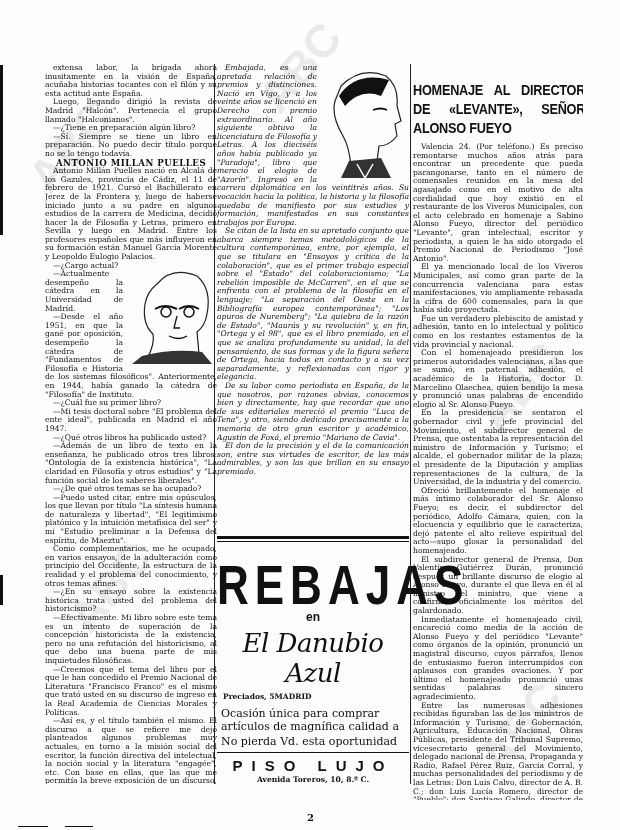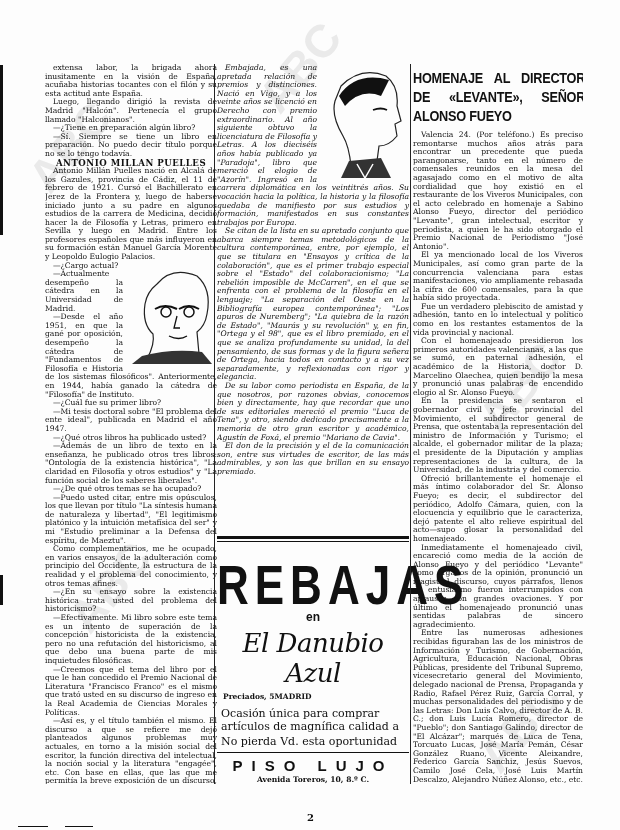--- a/index.html
+++ b/index.html
@@ -5,21 +5,21 @@
   html, body { margin:0; padding:0; background:#fff; }
   body { width:620px; height:830px; position:relative; overflow:hidden; font-family:"DejaVu Serif", serif; color:#111; }
   .page { position:absolute; left:0; top:0; width:620px; height:830px; background:#fdfdfd; }
   .left-bar { position:absolute; left:0; top:65px; width:3px; height:170px; background:#111; }
   .left-bar2 { position:absolute; left:0; top:575px; width:3px; height:30px; background:#111; }
   .header { position:absolute; left:110px; top:50px; width:410px; font-size:9px; font-weight:bold; letter-spacing:0.6px; white-space:nowrap; text-decoration:underline; }
   .col { position:absolute; font-size:7.6px; line-height:8.6px; text-align:justify; overflow:hidden; }
   .col p { margin:0 0 0 0; text-indent:8px; }
   .col1 { left:45px; top:64px; width:172px; height:720px; }
   .col2 { left:217px; top:64px; width:192px; height:470px; font-style:italic; }
-  .col3 { left:413px; top:68px; width:170px; height:720px; }
+  .col3 { left:413px; top:80px; width:170px; height:720px; }
   .vline { position:absolute; width:1px; background:#222; }
   .subhead { text-align:center; font-weight:bold; font-size:8.6px; letter-spacing:0.5px; margin:3px 0; text-indent:0 !important; }
   .headline { font-family:"Liberation Sans", sans-serif; font-weight:bold; font-size:15.5px; line-height:19px; letter-spacing:-0.3px; transform:scaleX(0.82); transform-origin:left top; width:210px; margin-bottom:6px; }
   .portrait { float:right; width:90px; height:100px; margin:2px 0 2px 4px; }
   .portrait2 { float:right; width:88px; height:112px; margin:2px 0 2px 4px; }
   .ad { position:absolute; left:217px; top:536px; width:192px; height:245px; }
   .ad-rule { height:3px; background:#111; margin-bottom:2px; }
   .ad-rule2 { height:1px; background:#111; }
   .ad-title { font-family:"Liberation Sans", sans-serif; font-weight:bold; font-size:44px; letter-spacing:6px; text-align:center; margin-top:18px; transform:scaleY(1.25); }
   .ad-en { font-family:"Liberation Sans", sans-serif; font-weight:bold; font-size:12px; text-align:center; margin-top:0; }
@@ -119,20 +119,21 @@
   <div class="vline" style="left:410px;top:64px;height:720px;"></div>
 
   <div class="col col3">
     <div class="headline">HOMENAJE AL DIRECTOR DE «LEVANTE», SEÑOR ALONSO FUEYO</div>
     <p>Valencia 24. (Por teléfono.) Es preciso remontarse muchos años atrás para encontrar un precedente que pueda parangonarse, tanto en el número de comensales reunidos en la mesa del agasajado como en el motivo de alta cordialidad que hoy existió en el restaurante de los Viveros Municipales, con el acto celebrado en homenaje a Sabino Alonso Fueyo, director del periódico "Levante", gran intelectual, escritor y periodista, a quien le ha sido otorgado el Premio Nacional de Periodismo "José Antonio".</p>
     <p>El ya mencionado local de los Viveros Municipales, así como gran parte de la concurrencia valenciana para estas manifestaciones, vio ampliamente rebasada la cifra de 600 comensales, para la que había sido proyectada.</p>
     <p>Fue un verdadero plebiscito de amistad y adhesión, tanto en lo intelectual y político como en los restantes estamentos de la vida provincial y nacional.</p>
     <p>Con el homenajeado presidieron los primeros autoridades valencianas, a las que se sumó, en paternal adhesión, el académico de la Historia, doctor D. Marcelino Olaechea, quien bendijo la mesa y pronunció unas palabras de encendido elogio al Sr. Alonso Fueyo.</p>
     <p>En la presidencia se sentaron el gobernador civil y jefe provincial del Movimiento, el subdirector general de Prensa, que ostentaba la representación del ministro de Información y Turismo; el alcalde, el gobernador militar de la plaza; el presidente de la Diputación y amplias representaciones de la cultura, de la Universidad, de la industria y del comercio.</p>
     <p>Ofreció brillantemente el homenaje el más íntimo colaborador del Sr. Alonso Fueyo; es decir, el subdirector del periódico, Adolfo Cámara, quien, con la elocuencia y equilibrio que le caracteriza, dejó patente el alto relieve espiritual del acto—supo glosar la personalidad del homenajeado.</p>
+    <p>El subdirector general de Prensa, Don Valentín Gutiérrez Durán, pronunció después un brillante discurso de elogio al Alonso Fueyo, durante el que lleva en él al ministro del ministro, que viene a confirmar oficialmente los méritos del galardonado.</p>
     <p>Inmediatamente el homenajeado civil, encareció como media de la acción de Alonso Fueyo y del periódico "Levante" como órganos de la opinión, pronunció un magistral discurso, cuyos párrafos, llenos de entusiasmo fueron interrumpidos con aplausos con grandes ovaciones. Y por último el homenajeado pronunció unas sentidas palabras de sincero agradecimiento.</p>
     <p>Entre las numerosas adhesiones recibidas figuraban las de los ministros de Información y Turismo, de Gobernación, Agricultura, Educación Nacional, Obras Públicas, presidente del Tribunal Supremo, vicesecretario general del Movimiento, delegado nacional de Prensa, Propaganda y Radio, Rafael Pérez Ruiz, García Corral, y muchas personalidades del periodismo y de las Letras: Don Luis Calvo, director de A. B. C.; don Luis Lucía Romero, director de "Pueblo"; don Santiago Galindo, director de "El Alcázar"; marqués de Luca de Tena, Torcuato Lucas, José María Pemán, César González Ruano, Vicente Aleixandre, Federico García Sanchiz, Jesús Suevos, Camilo José Cela, José Luis Martín Descalzo, Alejandro Núñez Alonso, etc., etc.</p>
 
   </div>
 
   <div class="page-mark">2</div>
   <div class="foot-line" style="left:18px;width:30px;"></div>
   <div class="foot-line" style="left:65px;width:28px;"></div>
 </div>
 

